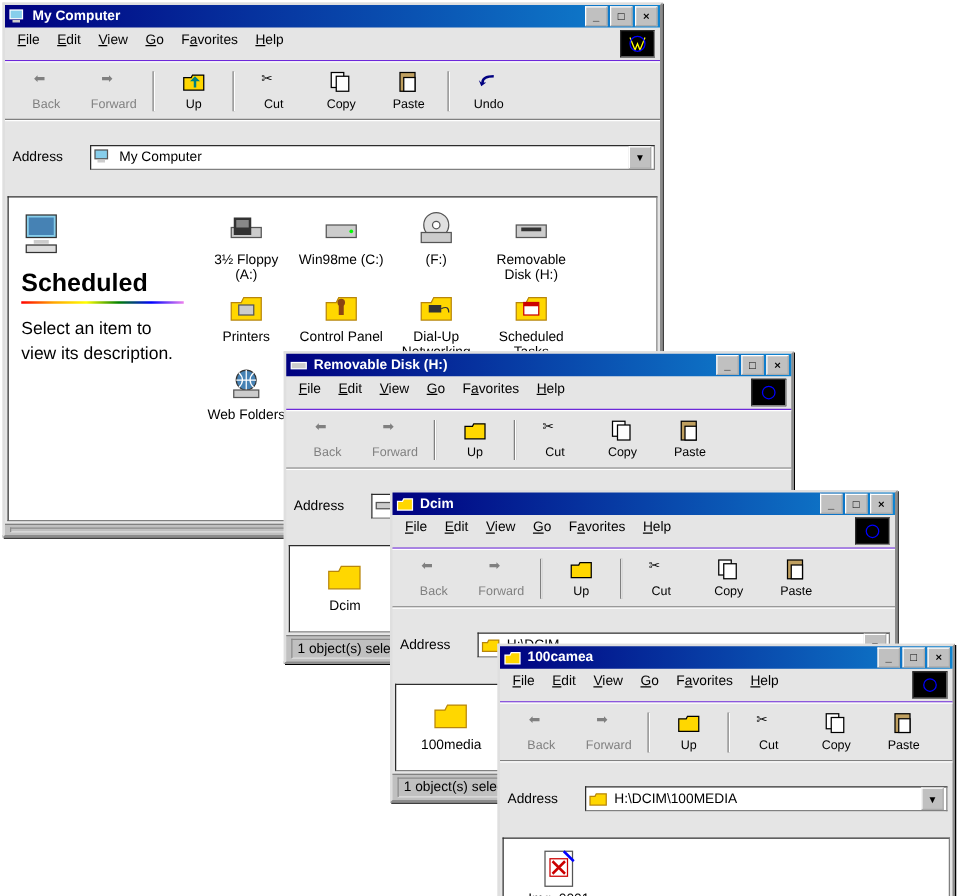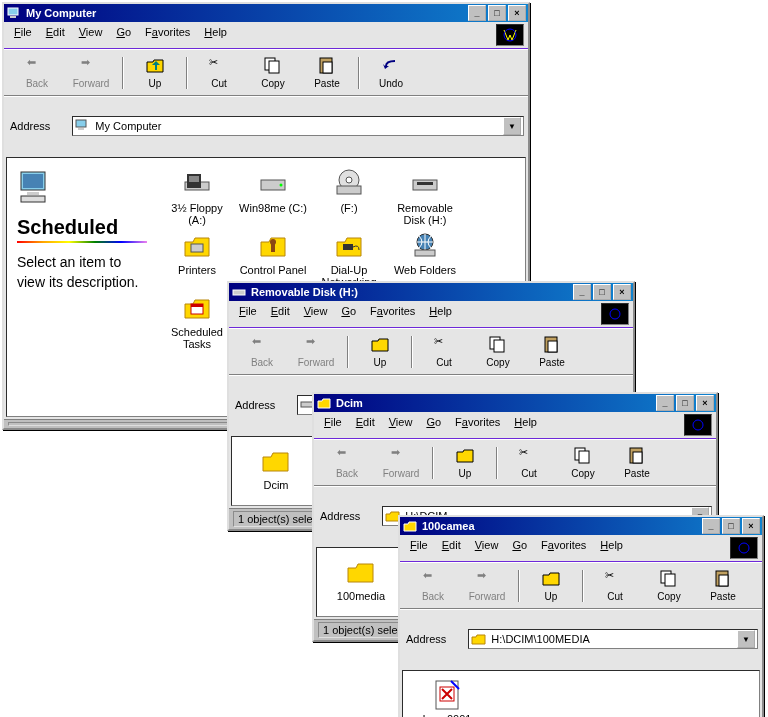--- a/index.html
+++ b/index.html
@@ -226,36 +226,36 @@
               <path d="M4 12 L12 12 L14 8 L28 8 L28 26 L4 26 Z" fill="#ffd700" stroke="#b8860b"></path>
               <rect x="10" y="14" width="10" height="6" fill="#333"></rect>
               <path d="M20 17 Q26 14 26 20" stroke="#333" fill="none"></path>
             </svg>
           </span>
           <span class="flabel">Dial-Up Networking</span>
         </div>
       <div class="fitem">
           <span class="ficon">
             <svg width="32" height="32">
+              <path d="M4 12 L12 12 L14 8 L28 8 L28 26 L4 26 Z" fill="#ffd700" stroke="#b8860b"></path>
+              <rect x="10" y="12" width="12" height="10" fill="#fff" stroke="#c00"></rect>
+              <rect x="10" y="12" width="12" height="3" fill="#c00"></rect>
+            </svg>
+          </span>
+          <span class="flabel">Scheduled Tasks</span>
+        </div>
+      <div class="fitem">
+          <span class="ficon">
+            <svg width="32" height="32">
               <circle cx="16" cy="12" r="8" fill="#4682b4" stroke="#333"></circle>
               <path d="M8 12 L24 12 M16 4 L16 20 M10 6 Q16 12 10 18 M22 6 Q16 12 22 18" stroke="#fff" fill="none"></path>
               <rect x="6" y="20" width="20" height="6" fill="#ccc" stroke="#555"></rect>
             </svg>
           </span>
           <span class="flabel">Web Folders</span>
-        </div>
-      <div class="fitem">
-          <span class="ficon">
-            <svg width="32" height="32">
-              <path d="M4 12 L12 12 L14 8 L28 8 L28 26 L4 26 Z" fill="#ffd700" stroke="#b8860b"></path>
-              <rect x="10" y="12" width="12" height="10" fill="#fff" stroke="#c00"></rect>
-              <rect x="10" y="12" width="12" height="3" fill="#c00"></rect>
-            </svg>
-          </span>
-          <span class="flabel">Scheduled Tasks</span>
         </div>
     </div>
   </div>
   <div class="statusbar">
       <div class="seg" style="flex:1"></div>
     </div>
 </div>
 
 <div class="window" style="left:227px;top:281px;width:404px">
   <div class="titlebar">

